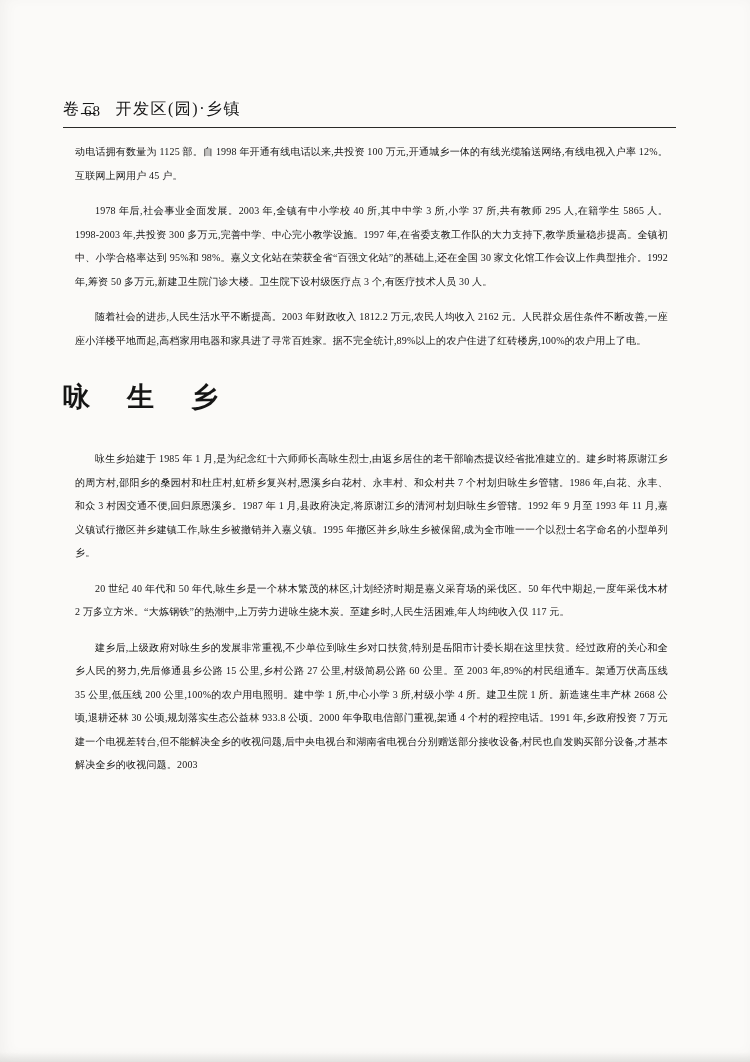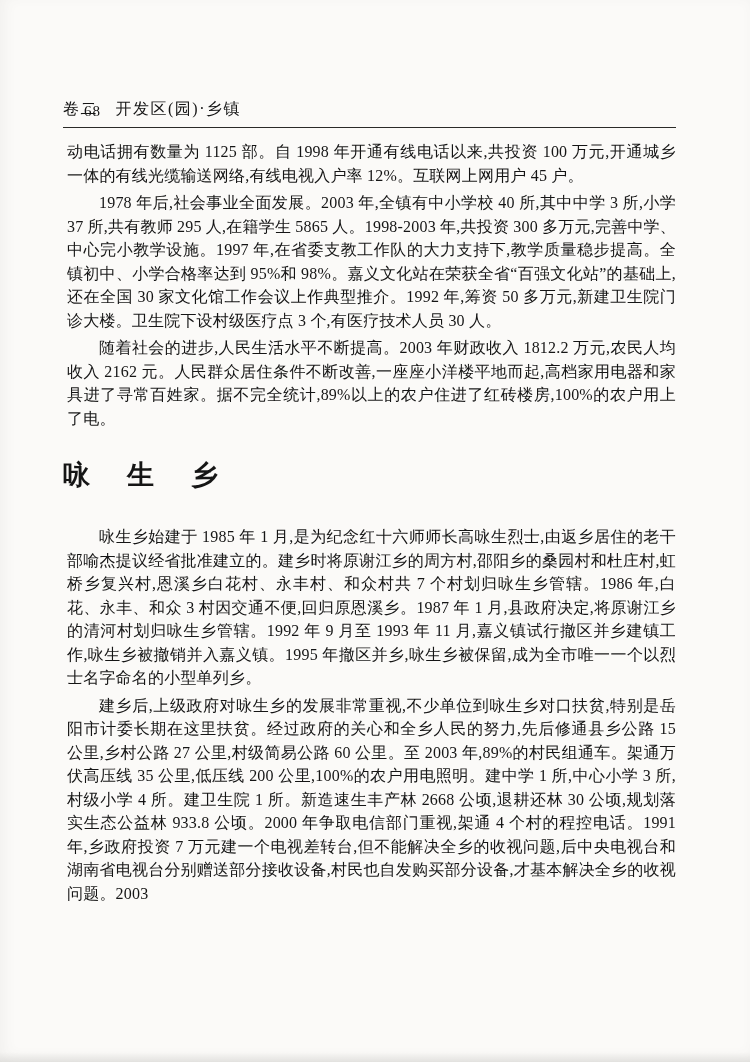--- a/index.html
+++ b/index.html
@@ -36,22 +36,22 @@
   .running-head {
     font-size: 16px;
     letter-spacing: 1.5px;
     white-space: pre;
   }
   .body {
     margin: 12px 70px 0 63px;
     text-align: justify;
   }
   .body p {
-    margin: 4px;
-    font-size: 16px;
+    margin: 12px;
+    font-size: 10px;
     line-height: 23.5px;
     text-indent: 2em;
     letter-spacing: 0.2px;
   }
   .body p.continued {
     text-indent: 0;
   }
   .section-title {
     margin: 28px 0 33px;
     font-size: 27px;
@@ -83,17 +83,18 @@
   </div>
 
   <div class="body">
     <p class="continued">动电话拥有数量为 1125 部。自 1998 年开通有线电话以来,共投资 100 万元,开通城乡一体的有线光缆输送网络,有线电视入户率 12%。互联网上网用户 45 户。</p>
     <p>1978 年后,社会事业全面发展。2003 年,全镇有中小学校 40 所,其中中学 3 所,小学 37 所,共有教师 295 人,在籍学生 5865 人。1998-2003 年,共投资 300 多万元,完善中学、中心完小教学设施。1997 年,在省委支教工作队的大力支持下,教学质量稳步提高。全镇初中、小学合格率达到 95%和 98%。嘉义文化站在荣获全省“百强文化站”的基础上,还在全国 30 家文化馆工作会议上作典型推介。1992 年,筹资 50 多万元,新建卫生院门诊大楼。卫生院下设村级医疗点 3 个,有医疗技术人员 30 人。</p>
     <p>随着社会的进步,人民生活水平不断提高。2003 年财政收入 1812.2 万元,农民人均收入 2162 元。人民群众居住条件不断改善,一座座小洋楼平地而起,高档家用电器和家具进了寻常百姓家。据不完全统计,89%以上的农户住进了红砖楼房,100%的农户用上了电。</p>
 
     <h1 class="section-title">咏　生　乡</h1>
 
     <p>咏生乡始建于 1985 年 1 月,是为纪念红十六师师长高咏生烈士,由返乡居住的老干部喻杰提议经省批准建立的。建乡时将原谢江乡的周方村,邵阳乡的桑园村和杜庄村,虹桥乡复兴村,恩溪乡白花村、永丰村、和众村共 7 个村划归咏生乡管辖。1986 年,白花、永丰、和众 3 村因交通不便,回归原恩溪乡。1987 年 1 月,县政府决定,将原谢江乡的清河村划归咏生乡管辖。1992 年 9 月至 1993 年 11 月,嘉义镇试行撤区并乡建镇工作,咏生乡被撤销并入嘉义镇。1995 年撤区并乡,咏生乡被保留,成为全市唯一一个以烈士名字命名的小型单列乡。</p>
+    <p>20 世纪 40 年代和 50 年代,咏生乡是一个林木繁茂的林区,计划经济时期是嘉义采育场的采伐区。50 年代中期起,一度年采伐木材 2 万多立方米。“大炼钢铁”的热潮中,上万劳力进咏生烧木炭。至建乡时,人民生活困难,年人均纯收入仅 117 元。</p>
     <p>建乡后,上级政府对咏生乡的发展非常重视,不少单位到咏生乡对口扶贫,特别是岳阳市计委长期在这里扶贫。经过政府的关心和全乡人民的努力,先后修通县乡公路 15 公里,乡村公路 27 公里,村级简易公路 60 公里。至 2003 年,89%的村民组通车。架通万伏高压线 35 公里,低压线 200 公里,100%的农户用电照明。建中学 1 所,中心小学 3 所,村级小学 4 所。建卫生院 1 所。新造速生丰产林 2668 公顷,退耕还林 30 公顷,规划落实生态公益林 933.8 公顷。2000 年争取电信部门重视,架通 4 个村的程控电话。1991 年,乡政府投资 7 万元建一个电视差转台,但不能解决全乡的收视问题,后中央电视台和湖南省电视台分别赠送部分接收设备,村民也自发购买部分设备,才基本解决全乡的收视问题。2003</p>
   </div>
 
   <div class="scan-edge-bottom"></div>
 </div>
 
 </body></html>

